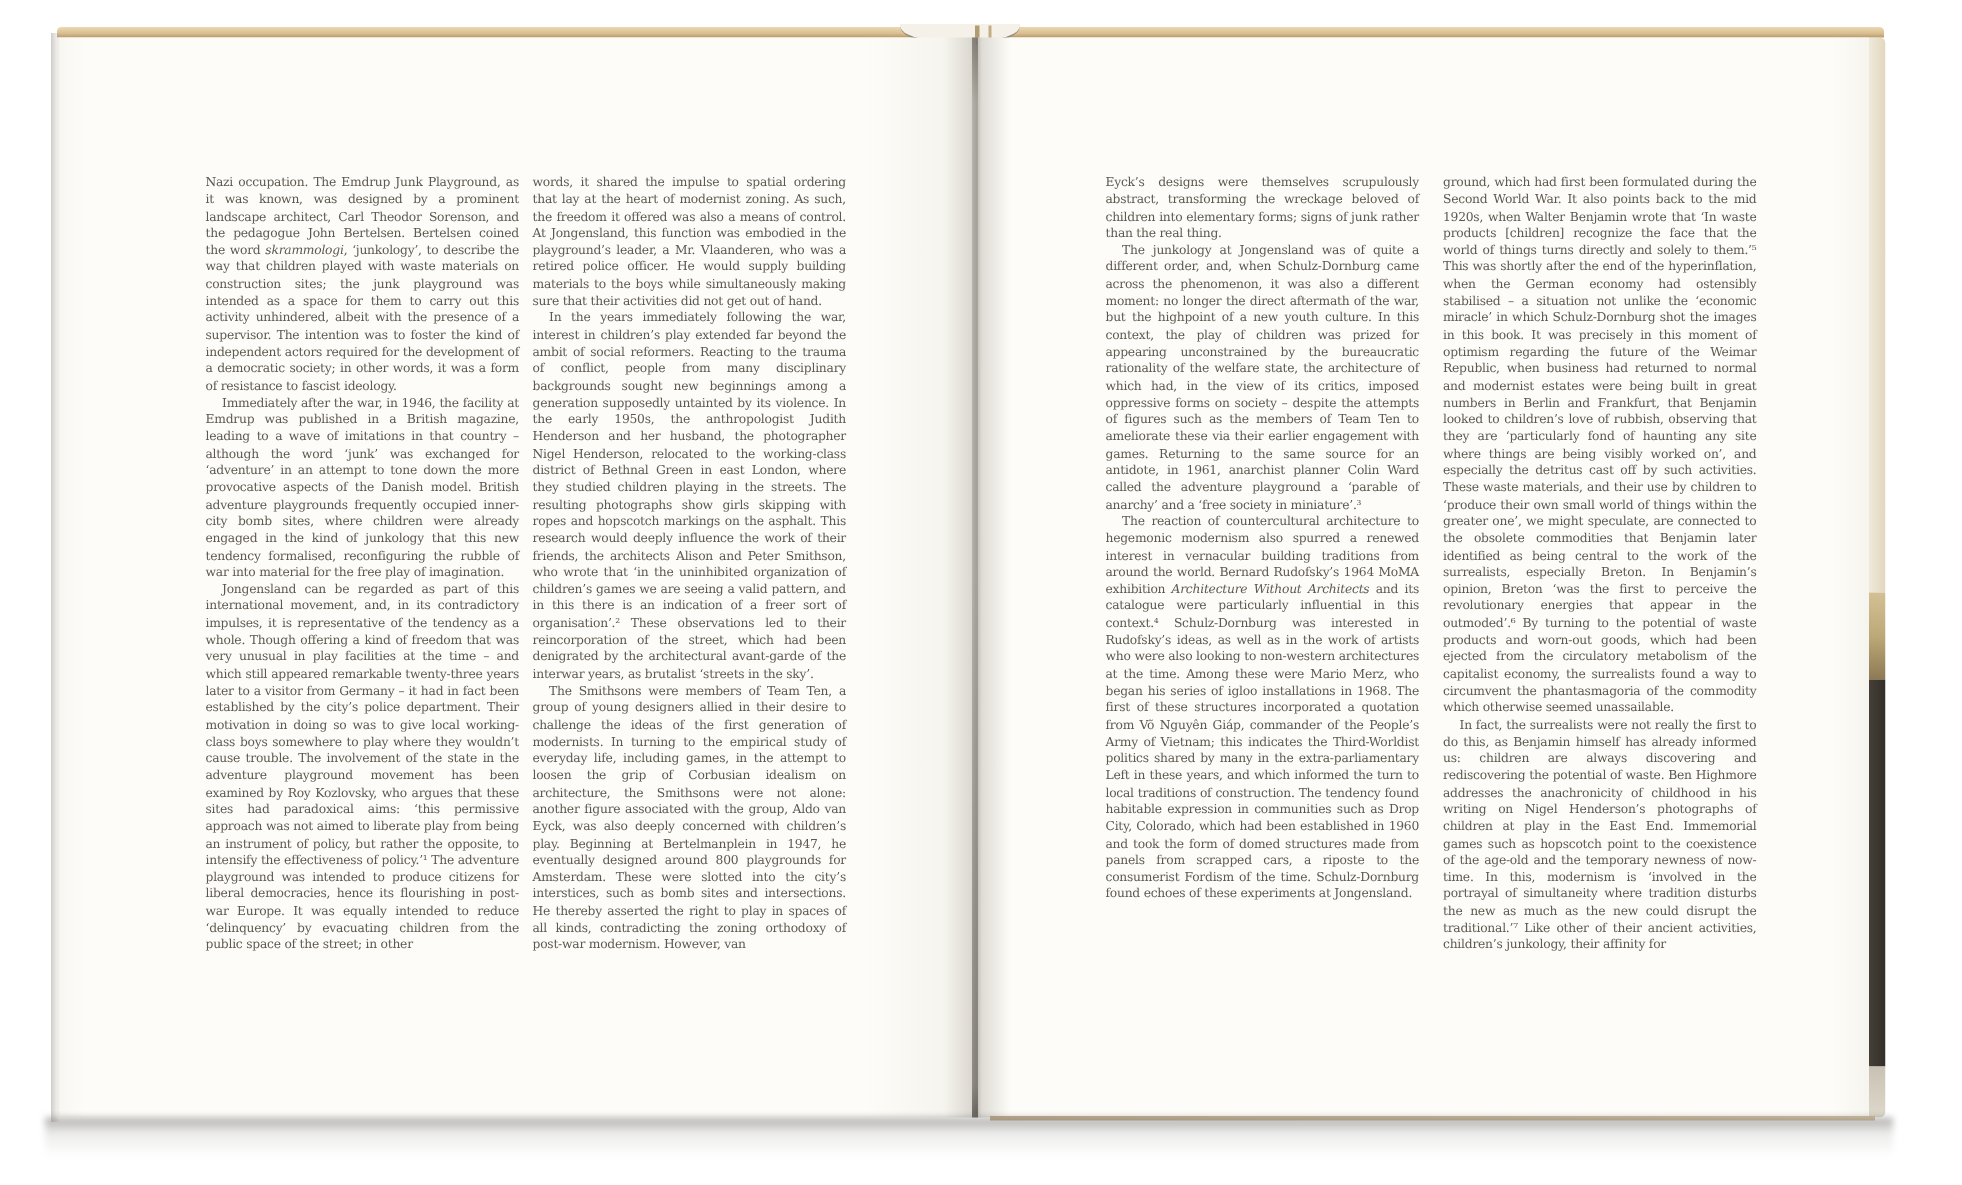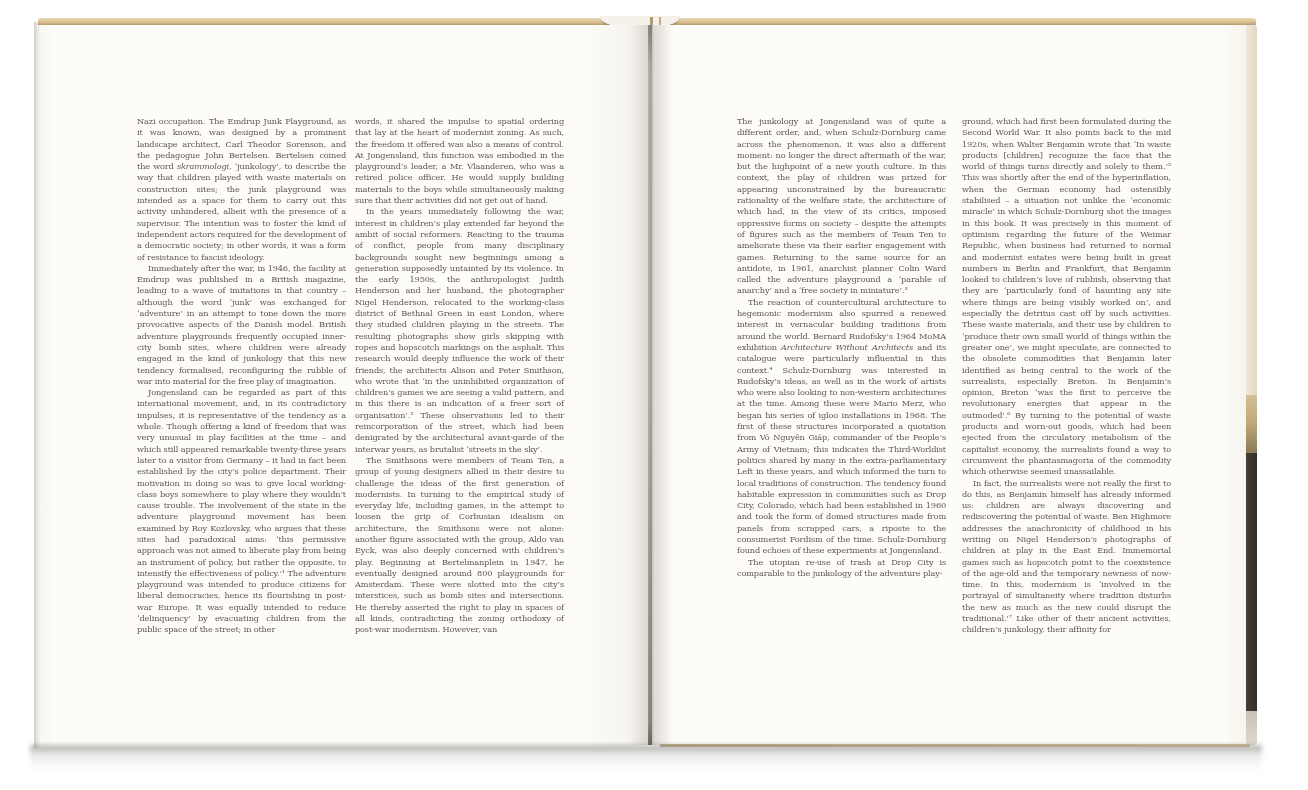--- a/index.html
+++ b/index.html
@@ -117,22 +117,22 @@
       <p>Nazi occupation. The Emdrup Junk Playground, as it was known, was designed by a prominent landscape architect, Carl Theodor Sorenson, and the pedagogue John Bertelsen. Bertelsen coined the word <i>skrammologi</i>, ‘junkology’, to describe the way that children played with waste materials on construction sites; the junk playground was intended as a space for them to carry out this activity unhindered, albeit with the presence of a supervisor. The intention was to foster the kind of independent actors required for the development of a democratic society; in other words, it was a form of resistance to fascist ideology.</p>
       <p>Immediately after the war, in 1946, the facility at Emdrup was published in a British magazine, leading to a wave of imitations in that country – although the word ‘junk’ was exchanged for ‘adventure’ in an attempt to tone down the more provocative aspects of the Danish model. British adventure playgrounds frequently occupied inner-city bomb sites, where children were already engaged in the kind of junkology that this new tendency formalised, reconfiguring the rubble of war into material for the free play of imagination.</p>
       <p>Jongensland can be regarded as part of this international movement, and, in its contradictory impulses, it is representative of the tendency as a whole. Though offering a kind of freedom that was very unusual in play facilities at the time – and which still appeared remarkable twenty-three years later to a visitor from Germany – it had in fact been established by the city’s police department. Their motivation in doing so was to give local working-class boys somewhere to play where they wouldn’t cause trouble. The involvement of the state in the adventure playground movement has been examined by Roy Kozlovsky, who argues that these sites had paradoxical aims: ‘this permissive approach was not aimed to liberate play from being an instrument of policy, but rather the opposite, to intensify the effectiveness of policy.’¹ The adventure playground was intended to produce citizens for liberal democracies, hence its flourishing in post-war Europe. It was equally intended to reduce ‘delinquency’ by evacuating children from the public space of the street; in other</p>
     </div>
   <div class="column col-2">
       <p>words, it shared the impulse to spatial ordering that lay at the heart of modernist zoning. As such, the freedom it offered was also a means of control. At Jongensland, this function was embodied in the playground’s leader, a Mr. Vlaanderen, who was a retired police officer. He would supply building materials to the boys while simultaneously making sure that their activities did not get out of hand.</p>
       <p>In the years immediately following the war, interest in children’s play extended far beyond the ambit of social reformers. Reacting to the trauma of conflict, people from many disciplinary backgrounds sought new beginnings among a generation supposedly untainted by its violence. In the early 1950s, the anthropologist Judith Henderson and her husband, the photographer Nigel Henderson, relocated to the working-class district of Bethnal Green in east London, where they studied children playing in the streets. The resulting photographs show girls skipping with ropes and hopscotch markings on the asphalt. This research would deeply influence the work of their friends, the architects Alison and Peter Smithson, who wrote that ‘in the uninhibited organization of children’s games we are seeing a valid pattern, and in this there is an indication of a freer sort of organisation’.² These observations led to their reincorporation of the street, which had been denigrated by the architectural avant-garde of the interwar years, as brutalist ‘streets in the sky’.</p>
       <p>The Smithsons were members of Team Ten, a group of young designers allied in their desire to challenge the ideas of the first generation of modernists. In turning to the empirical study of everyday life, including games, in the attempt to loosen the grip of Corbusian idealism on architecture, the Smithsons were not alone: another figure associated with the group, Aldo van Eyck, was also deeply concerned with children’s play. Beginning at Bertelmanplein in 1947, he eventually designed around 800 playgrounds for Amsterdam. These were slotted into the city’s interstices, such as bomb sites and intersections. He thereby asserted the right to play in spaces of all kinds, contradicting the zoning orthodoxy of post-war modernism. However, van</p>
     </div>
   <div class="column col-3">
+      <p>Eyck’s designs were themselves scrupulously abstract, transforming the wreckage beloved of children into elementary forms; signs of junk rather than the real thing.</p>
       <p>The junkology at Jongensland was of quite a different order, and, when Schulz-Dornburg came across the phenomenon, it was also a different moment: no longer the direct aftermath of the war, but the highpoint of a new youth culture. In this context, the play of children was prized for appearing unconstrained by the bureaucratic rationality of the welfare state, the architecture of which had, in the view of its critics, imposed oppressive forms on society – despite the attempts of figures such as the members of Team Ten to ameliorate these via their earlier engagement with games. Returning to the same source for an antidote, in 1961, anarchist planner Colin Ward called the adventure playground a ‘parable of anarchy’ and a ‘free society in miniature’.³</p>
       <p>The reaction of countercultural architecture to hegemonic modernism also spurred a renewed interest in vernacular building traditions from around the world. Bernard Rudofsky’s 1964 MoMA exhibition <i>Architecture Without Architects</i> and its catalogue were particularly influential in this context.⁴ Schulz-Dornburg was interested in Rudofsky’s ideas, as well as in the work of artists who were also looking to non-western architectures at the time. Among these were Mario Merz, who began his series of igloo installations in 1968. The first of these structures incorporated a quotation from Võ Nguyên Giáp, commander of the People’s Army of Vietnam; this indicates the Third-Worldist politics shared by many in the extra-parliamentary Left in these years, and which informed the turn to local traditions of construction. The tendency found habitable expression in communities such as Drop City, Colorado, which had been established in 1960 and took the form of domed structures made from panels from scrapped cars, a riposte to the consumerist Fordism of the time. Schulz-Dornburg found echoes of these experiments at Jongensland.</p>
-      <p>The utopian re-use of trash at Drop City is comparable to the junkology of the adventure play-</p>
     </div>
   <div class="column col-4">
       <p>ground, which had first been formulated during the Second World War. It also points back to the mid 1920s, when Walter Benjamin wrote that ‘In waste products [children] recognize the face that the world of things turns directly and solely to them.’⁵ This was shortly after the end of the hyperinflation, when the German economy had ostensibly stabilised – a situation not unlike the ‘economic miracle’ in which Schulz-Dornburg shot the images in this book. It was precisely in this moment of optimism regarding the future of the Weimar Republic, when business had returned to normal and modernist estates were being built in great numbers in Berlin and Frankfurt, that Benjamin looked to children’s love of rubbish, observing that they are ‘particularly fond of haunting any site where things are being visibly worked on’, and especially the detritus cast off by such activities. These waste materials, and their use by children to ‘produce their own small world of things within the greater one’, we might speculate, are connected to the obsolete commodities that Benjamin later identified as being central to the work of the surrealists, especially Breton. In Benjamin’s opinion, Breton ‘was the first to perceive the revolutionary energies that appear in the outmoded’.⁶ By turning to the potential of waste products and worn-out goods, which had been ejected from the circulatory metabolism of the capitalist economy, the surrealists found a way to circumvent the phantasmagoria of the commodity which otherwise seemed unassailable.</p>
       <p>In fact, the surrealists were not really the first to do this, as Benjamin himself has already informed us: children are always discovering and rediscovering the potential of waste. Ben Highmore addresses the anachronicity of childhood in his writing on Nigel Henderson’s photographs of children at play in the East End. Immemorial games such as hopscotch point to the coexistence of the age-old and the temporary newness of now-time. In this, modernism is ‘involved in the portrayal of simultaneity where tradition disturbs the new as much as the new could disrupt the traditional.’⁷ Like other of their ancient activities, children’s junkology, their affinity for</p>
     </div>
 
 </div>
 
 </body></html>

